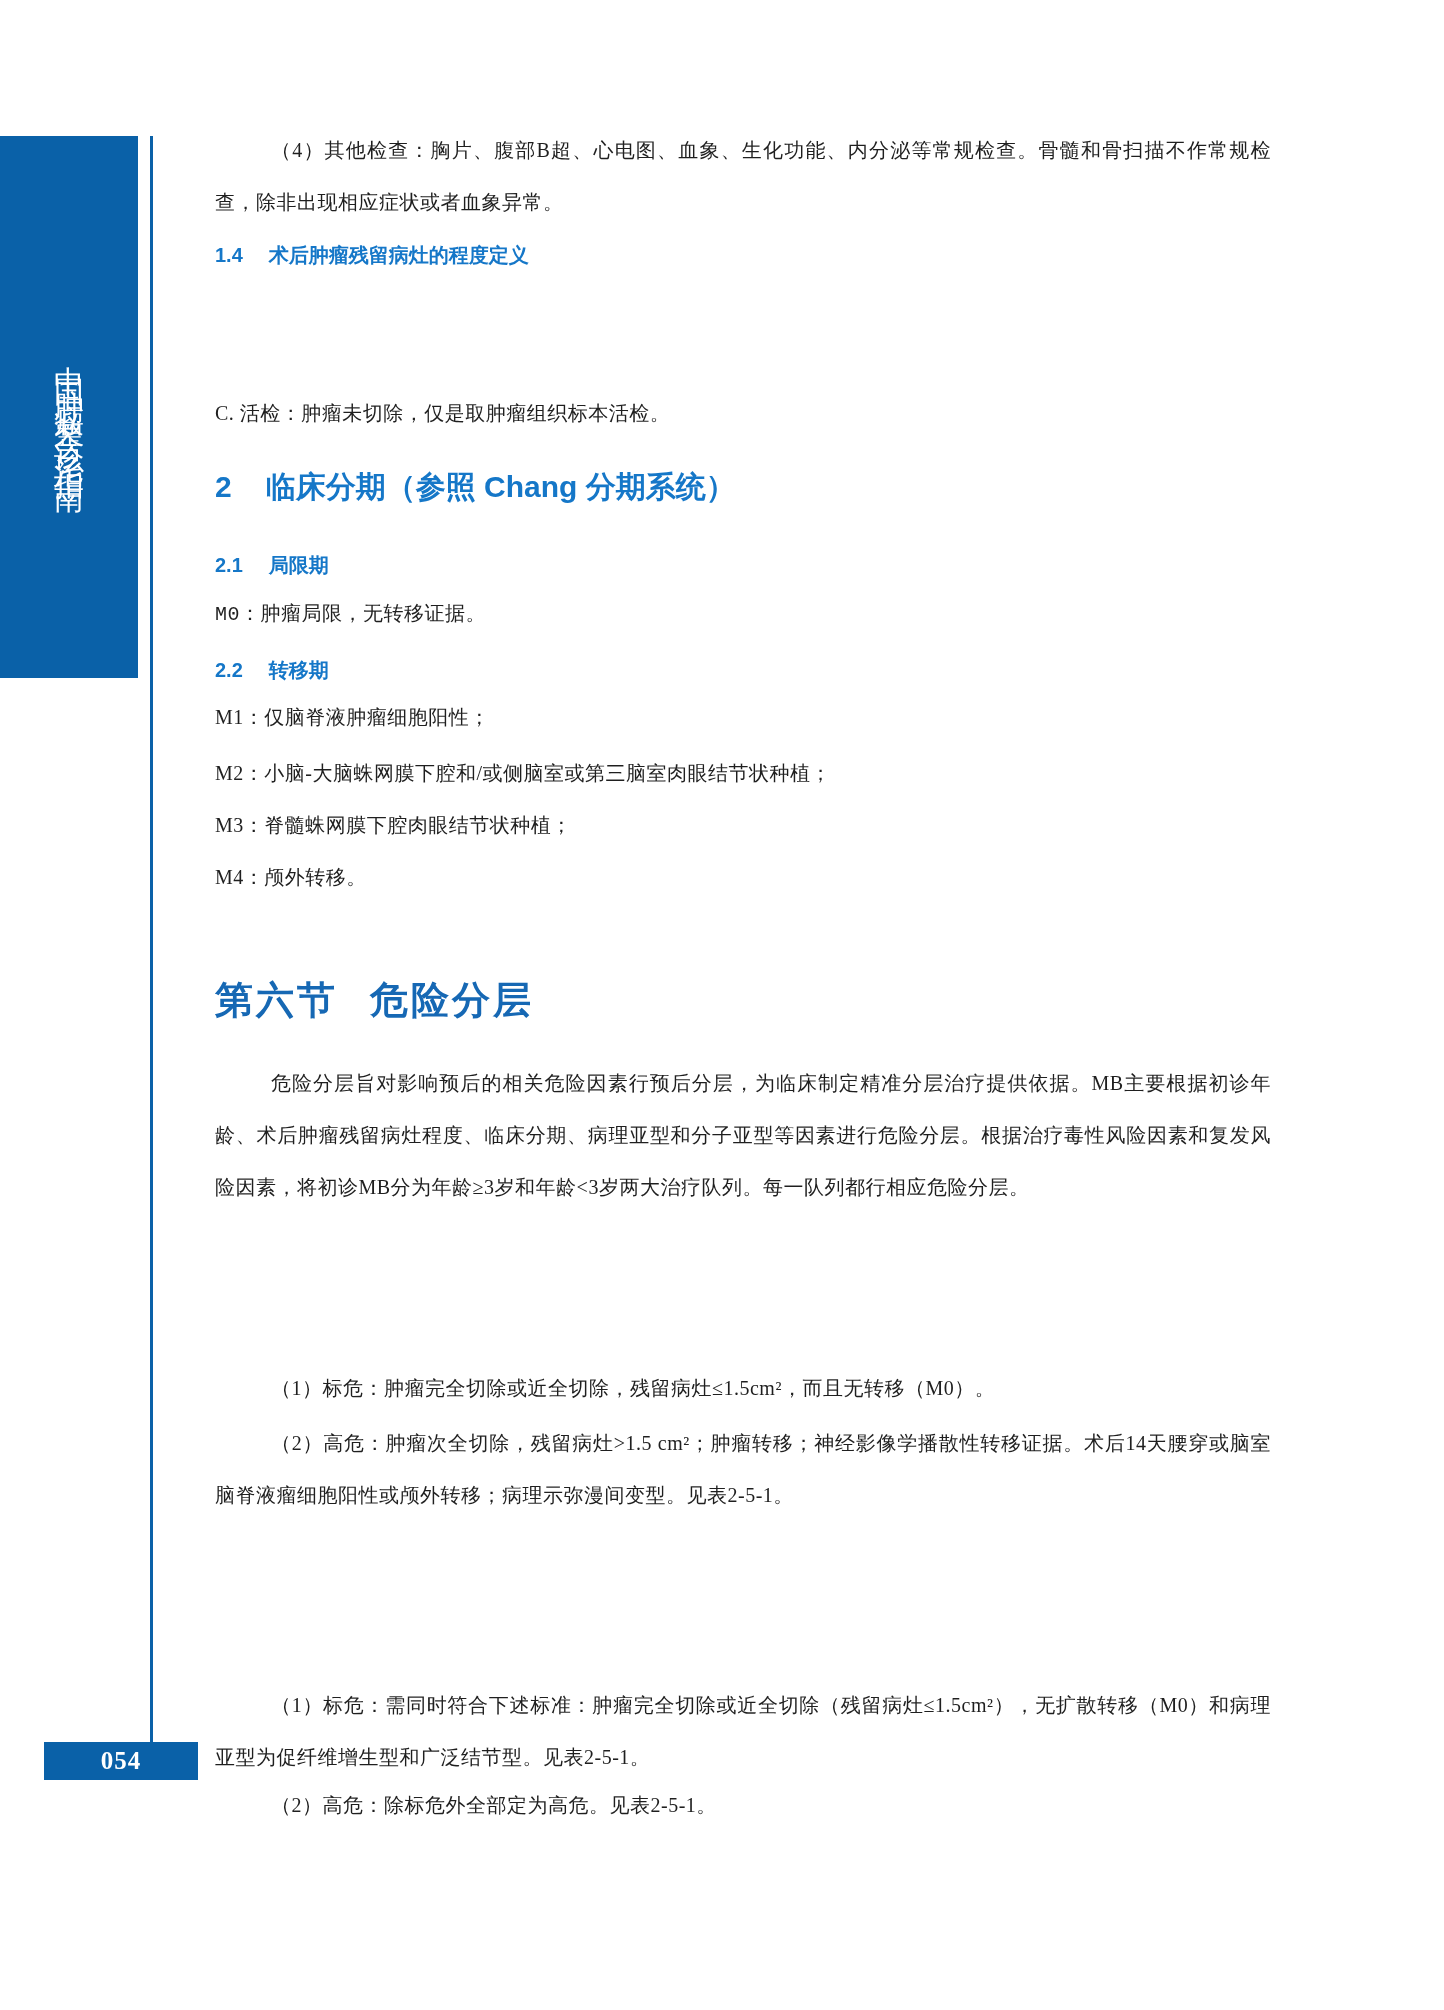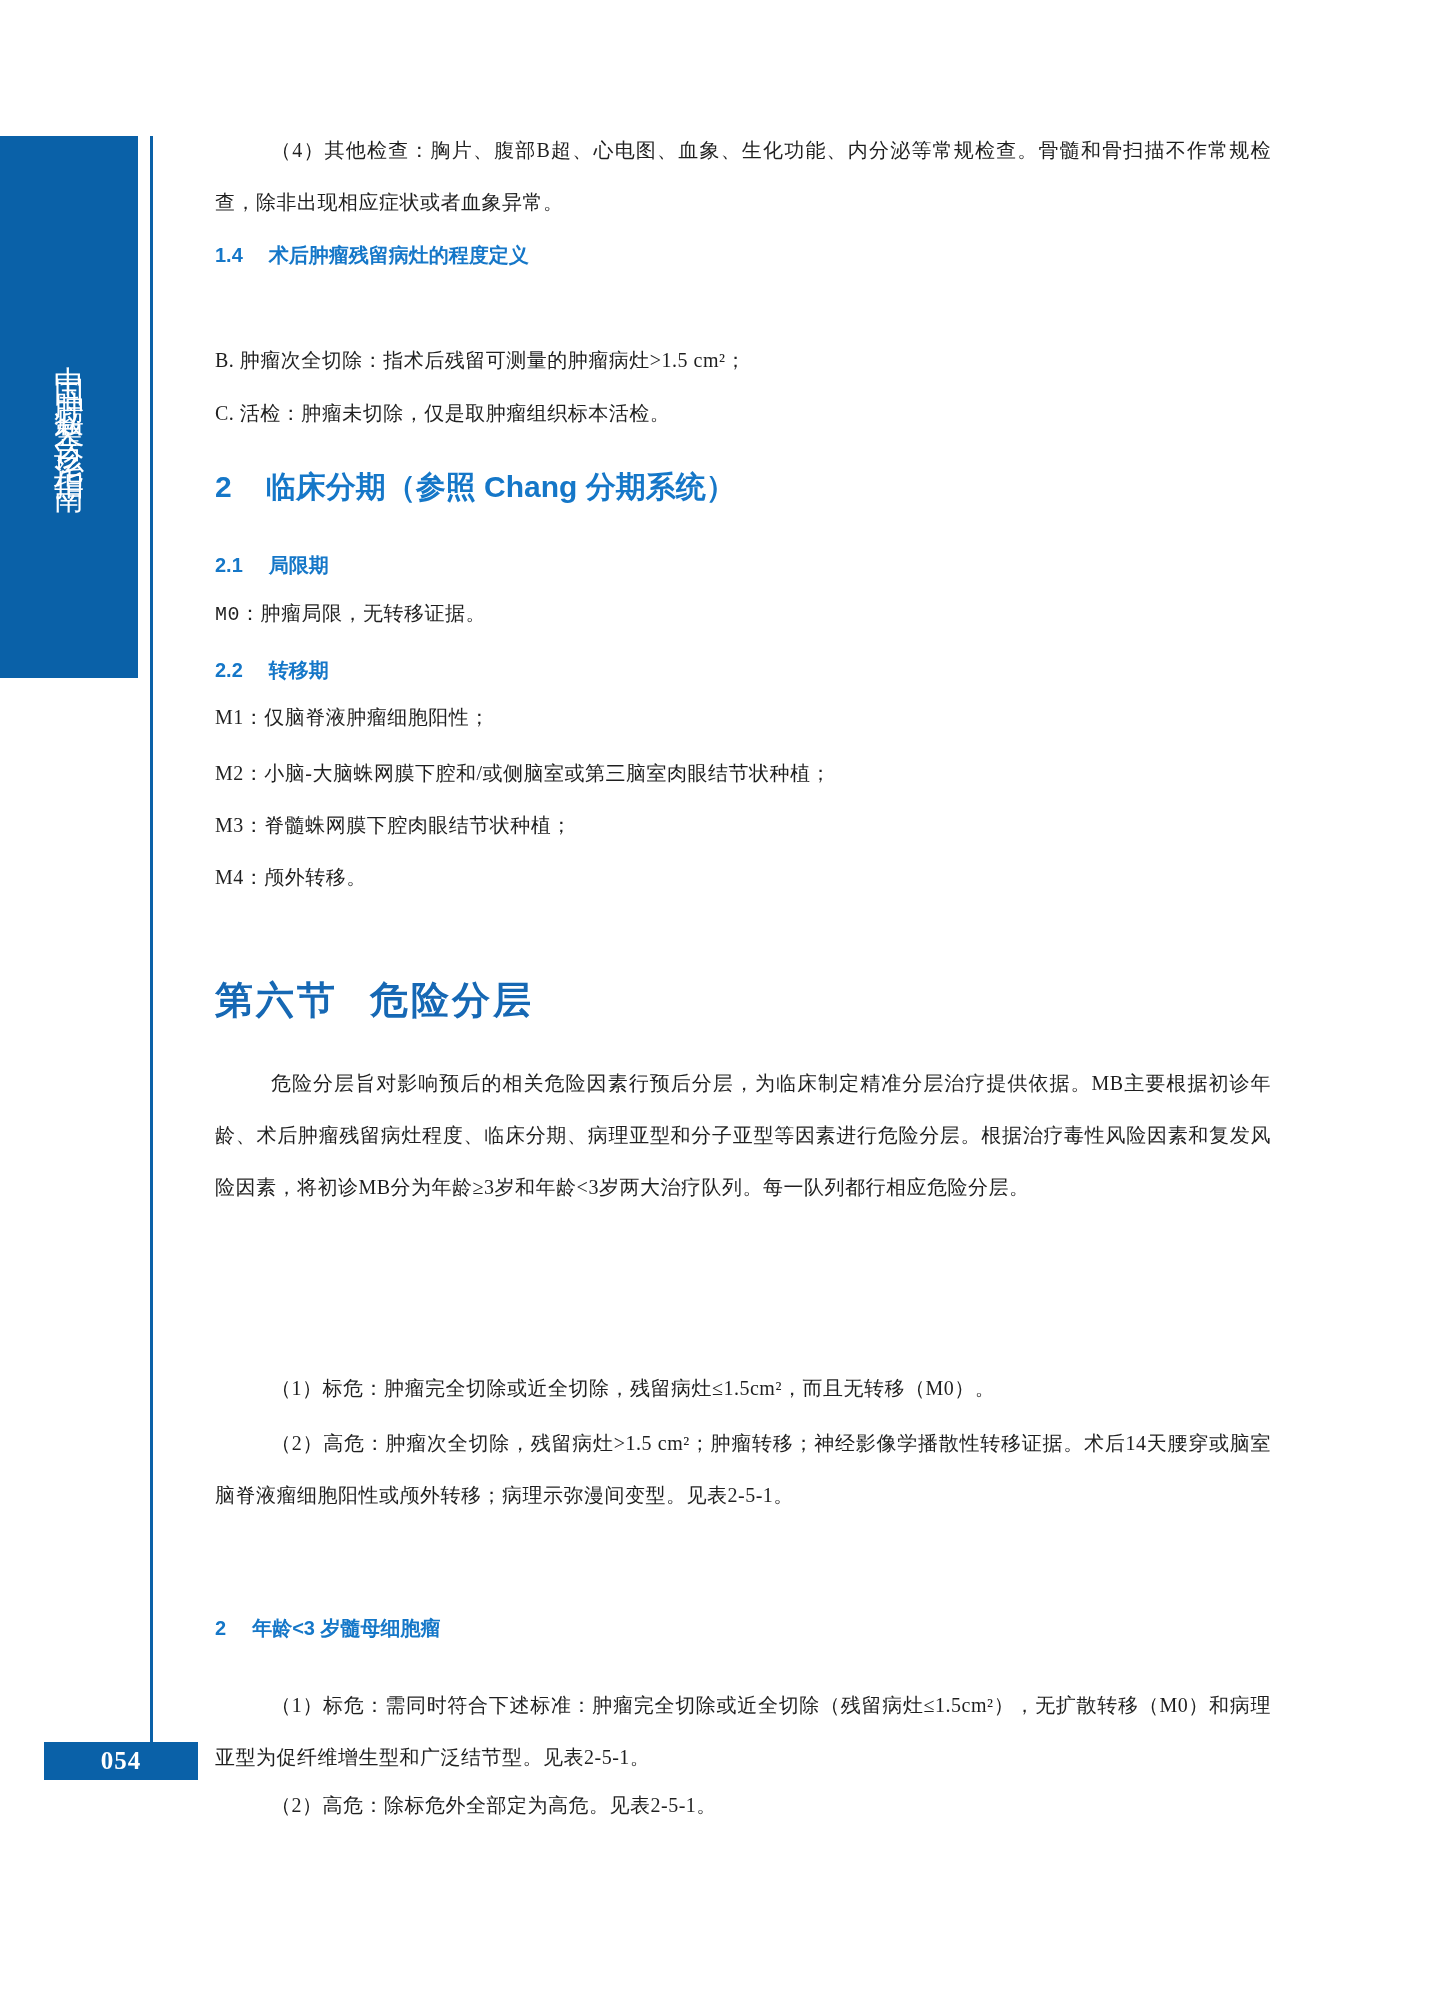--- a/index.html
+++ b/index.html
@@ -143,21 +143,20 @@
   </div>
 
   <div class="content">
 
     <p class="body-text indent b-intro">（4）其他检查：胸片、腹部B超、心电图、血象、生化功能、内分泌等常规检查。骨髓和骨扫描不作常规检查，除非出现相应症状或者血象异常。</p>
 
     <h4 class="sub-heading b-h14">
       <span class="h-num">1.4</span><span>术后肿瘤残留病灶的程度定义</span>
     </h4>
 
-    <p class="body-text b-ib">B. 肿瘤次全切除：指术后残留可测量的肿瘤病灶&gt;1.5 cm²；</p>
     <p class="body-text b-ic">C. 活检：肿瘤未切除，仅是取肿瘤组织标本活检。</p>
 
     <h3 class="section-heading b-h2">
       <span class="h-num">2</span><span>临床分期（参照 Chang 分期系统）</span>
     </h3>
 
     <h4 class="sub-heading b-h21">
       <span class="h-num">2.1</span><span>局限期</span>
     </h4>
 
@@ -175,21 +174,18 @@
     <h2 class="chapter-heading b-chap">
       <span class="chapter-label">第六节</span><span class="chapter-title">危险分层</span>
     </h2>
 
     <p class="body-text indent b-risk">危险分层旨对影响预后的相关危险因素行预后分层，为临床制定精准分层治疗提供依据。MB主要根据初诊年龄、术后肿瘤残留病灶程度、临床分期、病理亚型和分子亚型等因素进行危险分层。根据治疗毒性风险因素和复发风险因素，将初诊MB分为年龄≥3岁和年龄&lt;3岁两大治疗队列。每一队列都行相应危险分层。</p>
 
 
     <p class="body-text indent b-r1a">（1）标危：肿瘤完全切除或近全切除，残留病灶≤1.5cm²，而且无转移（M0）。</p>
     <p class="body-text indent b-r1b">（2）高危：肿瘤次全切除，残留病灶&gt;1.5 cm²；肿瘤转移；神经影像学播散性转移证据。术后14天腰穿或脑室脑脊液瘤细胞阳性或颅外转移；病理示弥漫间变型。见表2-5-1。</p>
 
-    <h4 class="sub-heading b-hr2">
-      <span class="h-num">2</span><span>年龄&lt;3 岁髓母细胞瘤</span>
-    </h4>
 
     <p class="body-text indent b-r2a">（1）标危：需同时符合下述标准：肿瘤完全切除或近全切除（残留病灶≤1.5cm²），无扩散转移（M0）和病理亚型为促纤维增生型和广泛结节型。见表2-5-1。</p>
     <p class="body-text indent b-r2b">（2）高危：除标危外全部定为高危。见表2-5-1。</p>
 
   </div>
 </div>
 
 </body></html>

